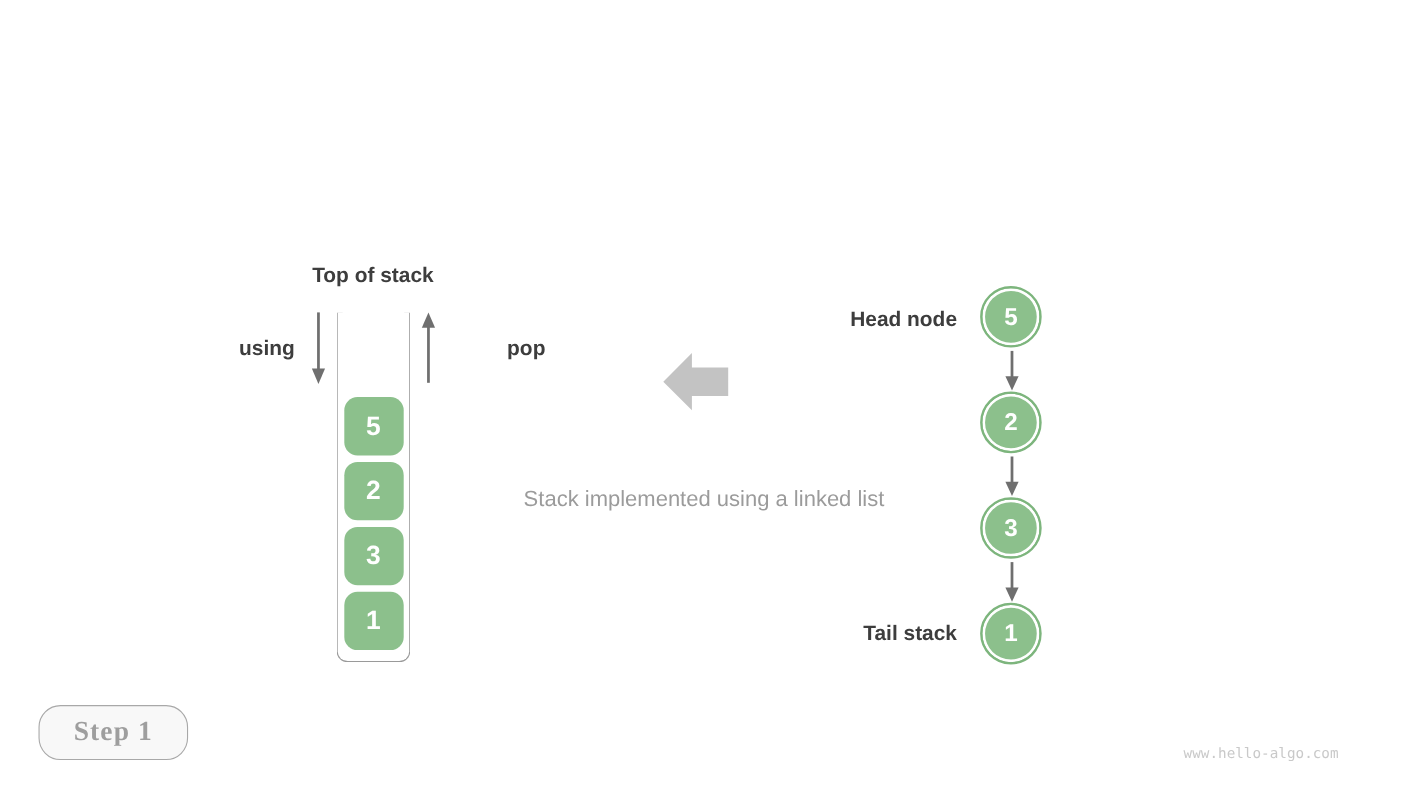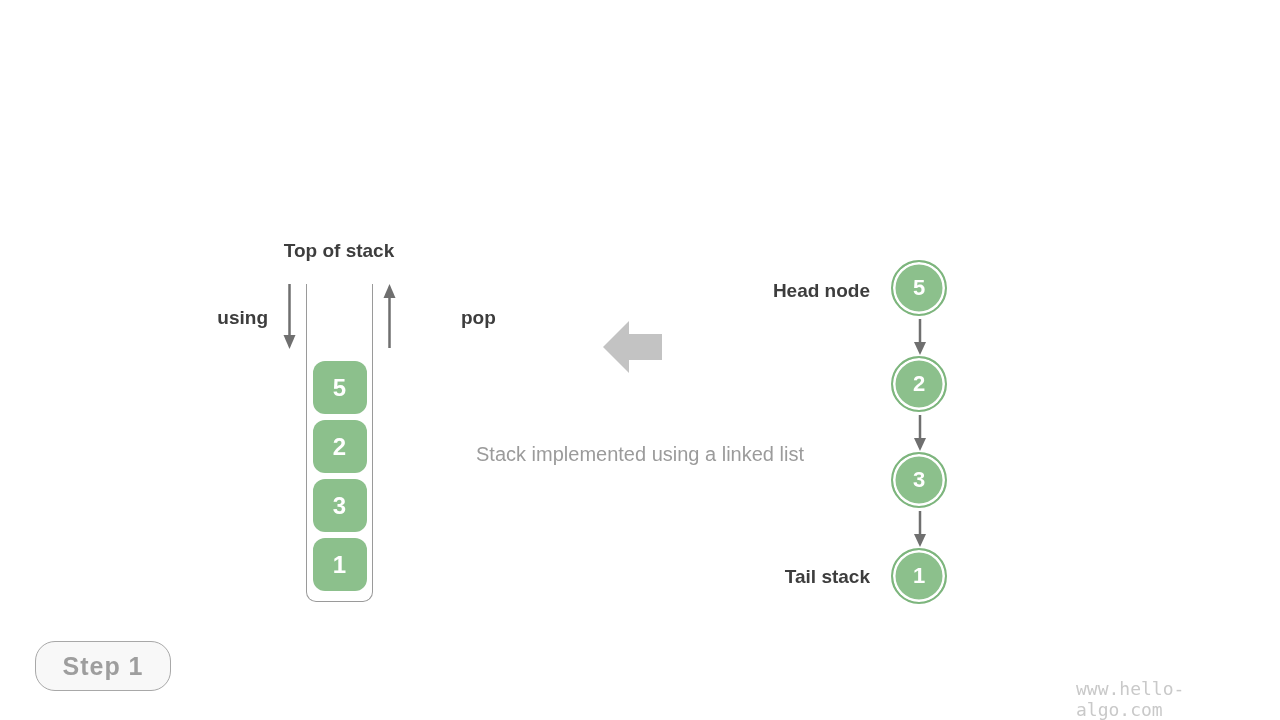--- a/index.html
+++ b/index.html
@@ -39,28 +39,28 @@
   #caption{
     left:340px;top:405px;width:600px;text-align:center;
     font-size:20px;color:var(--caption_gray);margin-top:38px;
   }
   #step-badge{
     left:35px;top:641px;width:136px;height:50px;
     background:var(--step_bg);
     border:1.5px solid var(--step_border);border-radius:20px;
     box-sizing:border-box;
     display:flex;align-items:center;justify-content:center;
-    font-family:Liberation Sans, sans-serif;
+    font-family:Liberation Serif, serif;
     font-weight:bold;font-size:25px;letter-spacing:1px;
     color:var(--step_text_gray);
   }
   #watermark{
     left:1076px;top:678px;width:170px;
     font-family:"DejaVu Sans Mono",monospace;
-    font-size:18px;color:var(--watermark_gray);
+    font-size:13px;color:var(--watermark_gray);
   }
   svg{position:absolute;left:0;top:0;pointer-events:none;}
 </style>
 </head>
 <body>
 
 <div id="stage">
 
   <svg width="1280" height="720" viewBox="0 0 1280 720">
 

